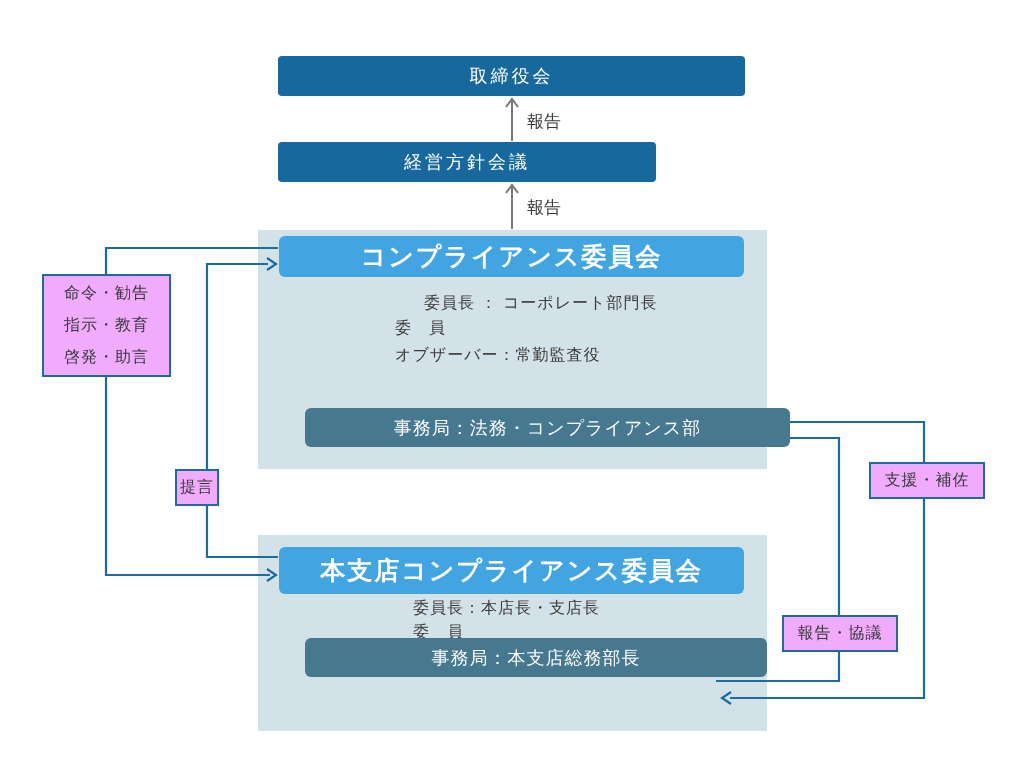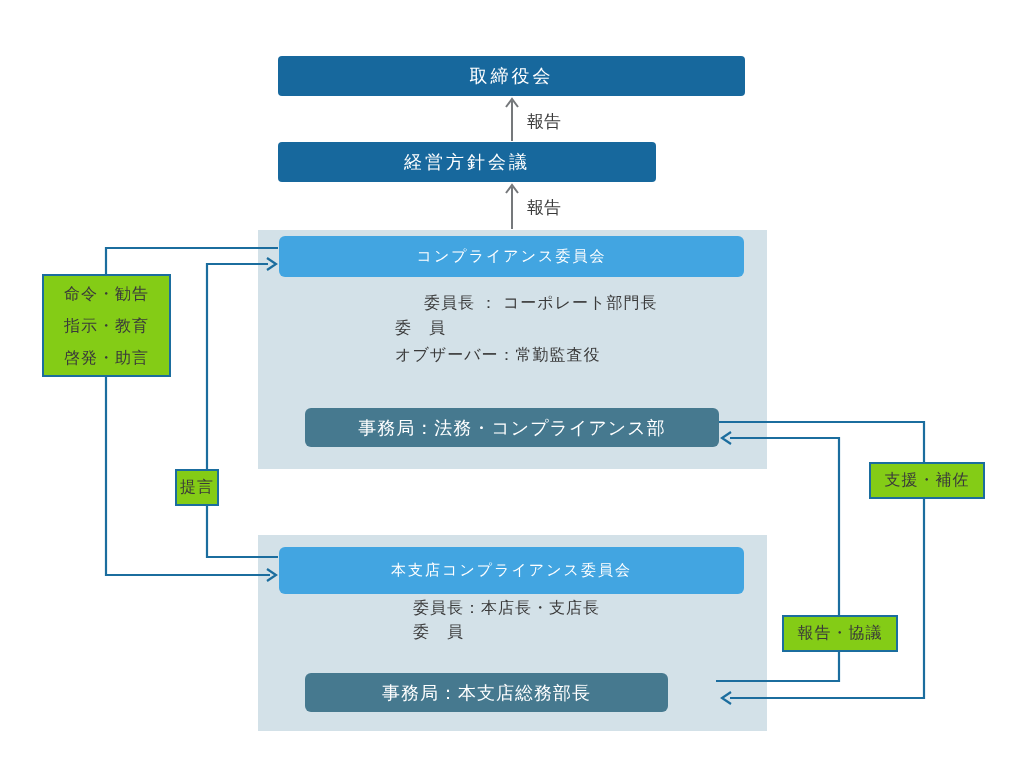--- a/index.html
+++ b/index.html
@@ -38,21 +38,21 @@
     display:flex;align-items:center;justify-content:center;
     font-size:18px;letter-spacing:3px;font-weight:500;
     z-index:2;
   }
   .header-box{
     position:absolute;
     background:var(--bright);
     border-radius:6px;
     color:#ffffff;
     display:flex;align-items:center;justify-content:center;
-    font-size:15px;letter-spacing:2px;font-weight:400;
+    font-size:25px;letter-spacing:2px;font-weight:700;
     z-index:2;
   }
   .secretariat-box{
     position:absolute;
     background:var(--slate);
     border-radius:6px;
     color:#ffffff;
     display:flex;align-items:center;justify-content:center;
     font-size:18px;letter-spacing:1px;font-weight:500;
     z-index:2;
@@ -60,26 +60,27 @@
   .detail-text{
     position:absolute;
     color:var(--text-dark);
     font-size:16px;letter-spacing:1px;
     line-height:22px;
     z-index:2;
     white-space:pre;
   }
   .label-box{
     position:absolute;
-    background:#84cc16;
+    background:#f0abfc;
     border:2px solid var(--line);
     color:var(--text-dark);
     display:flex;align-items:center;justify-content:center;
     font-size:16px;letter-spacing:1px;
     z-index:2;
+    font-family:Liberation Mono, monospace;
   }
   .label-box.multi{
     flex-direction:column;
     justify-content:center;
     line-height:32px;
   }
   .report-label{
     position:absolute;
     color:var(--text-dark);
     font-size:17px;
@@ -116,26 +117,26 @@
 
   <div class="navy-box" style="left:278px;top:56px;width:467px;height:40px;">取締役会</div>
   <div class="report-label" style="left:527px;top:110px;">報告</div>
   <div class="navy-box" style="left:278px;top:142px;width:378px;height:40px;">経営方針会議</div>
   <div class="report-label" style="left:527px;top:196px;">報告</div>
 
   <div class="header-box" style="left:279px;top:236px;width:465px;height:41px;">コンプライアンス委員会</div>
   <div class="detail-text" style="left:395px;top:292px;margin-left:29px;">委員長 ： コーポレート部門長</div>
   <div class="detail-text" style="left:395px;top:317px;">委　員</div>
   <div class="detail-text" style="left:395px;top:344px;">オブザーバー：常勤監査役</div>
-  <div class="secretariat-box" style="left:305px;top:408px;width:414px;height:39px;">事務局：法務・コンプライアンス部</div>
+  <div class="secretariat-box" style="left:305px;top:408px;width:485px;height:39px;">事務局：法務・コンプライアンス部</div>
 
   <div class="header-box" style="left:279px;top:547px;width:465px;height:47px;">本支店コンプライアンス委員会</div>
   <div class="detail-text" style="left:413px;top:597px;">委員長：本店長・支店長</div>
   <div class="detail-text" style="left:413px;top:621px;">委　員</div>
-  <div class="secretariat-box" style="left:305px;top:673px;width:363px;height:39px;">事務局：本支店総務部長</div>
+  <div class="secretariat-box" style="left:305px;top:638px;width:462px;height:39px;">事務局：本支店総務部長</div>
 
   <div class="label-box multi" style="left:42px;top:274px;width:129px;height:103px;">
     <div>命令・勧告</div>
     <div>指示・教育</div>
     <div>啓発・助言</div>
   </div>
   <div class="label-box" style="left:175px;top:469px;width:44px;height:37px;">提言</div>
   <div class="label-box" style="left:782px;top:615px;width:116px;height:37px;">報告・協議</div>
   <div class="label-box" style="left:869px;top:462px;width:116px;height:37px;">支援・補佐</div>
 

